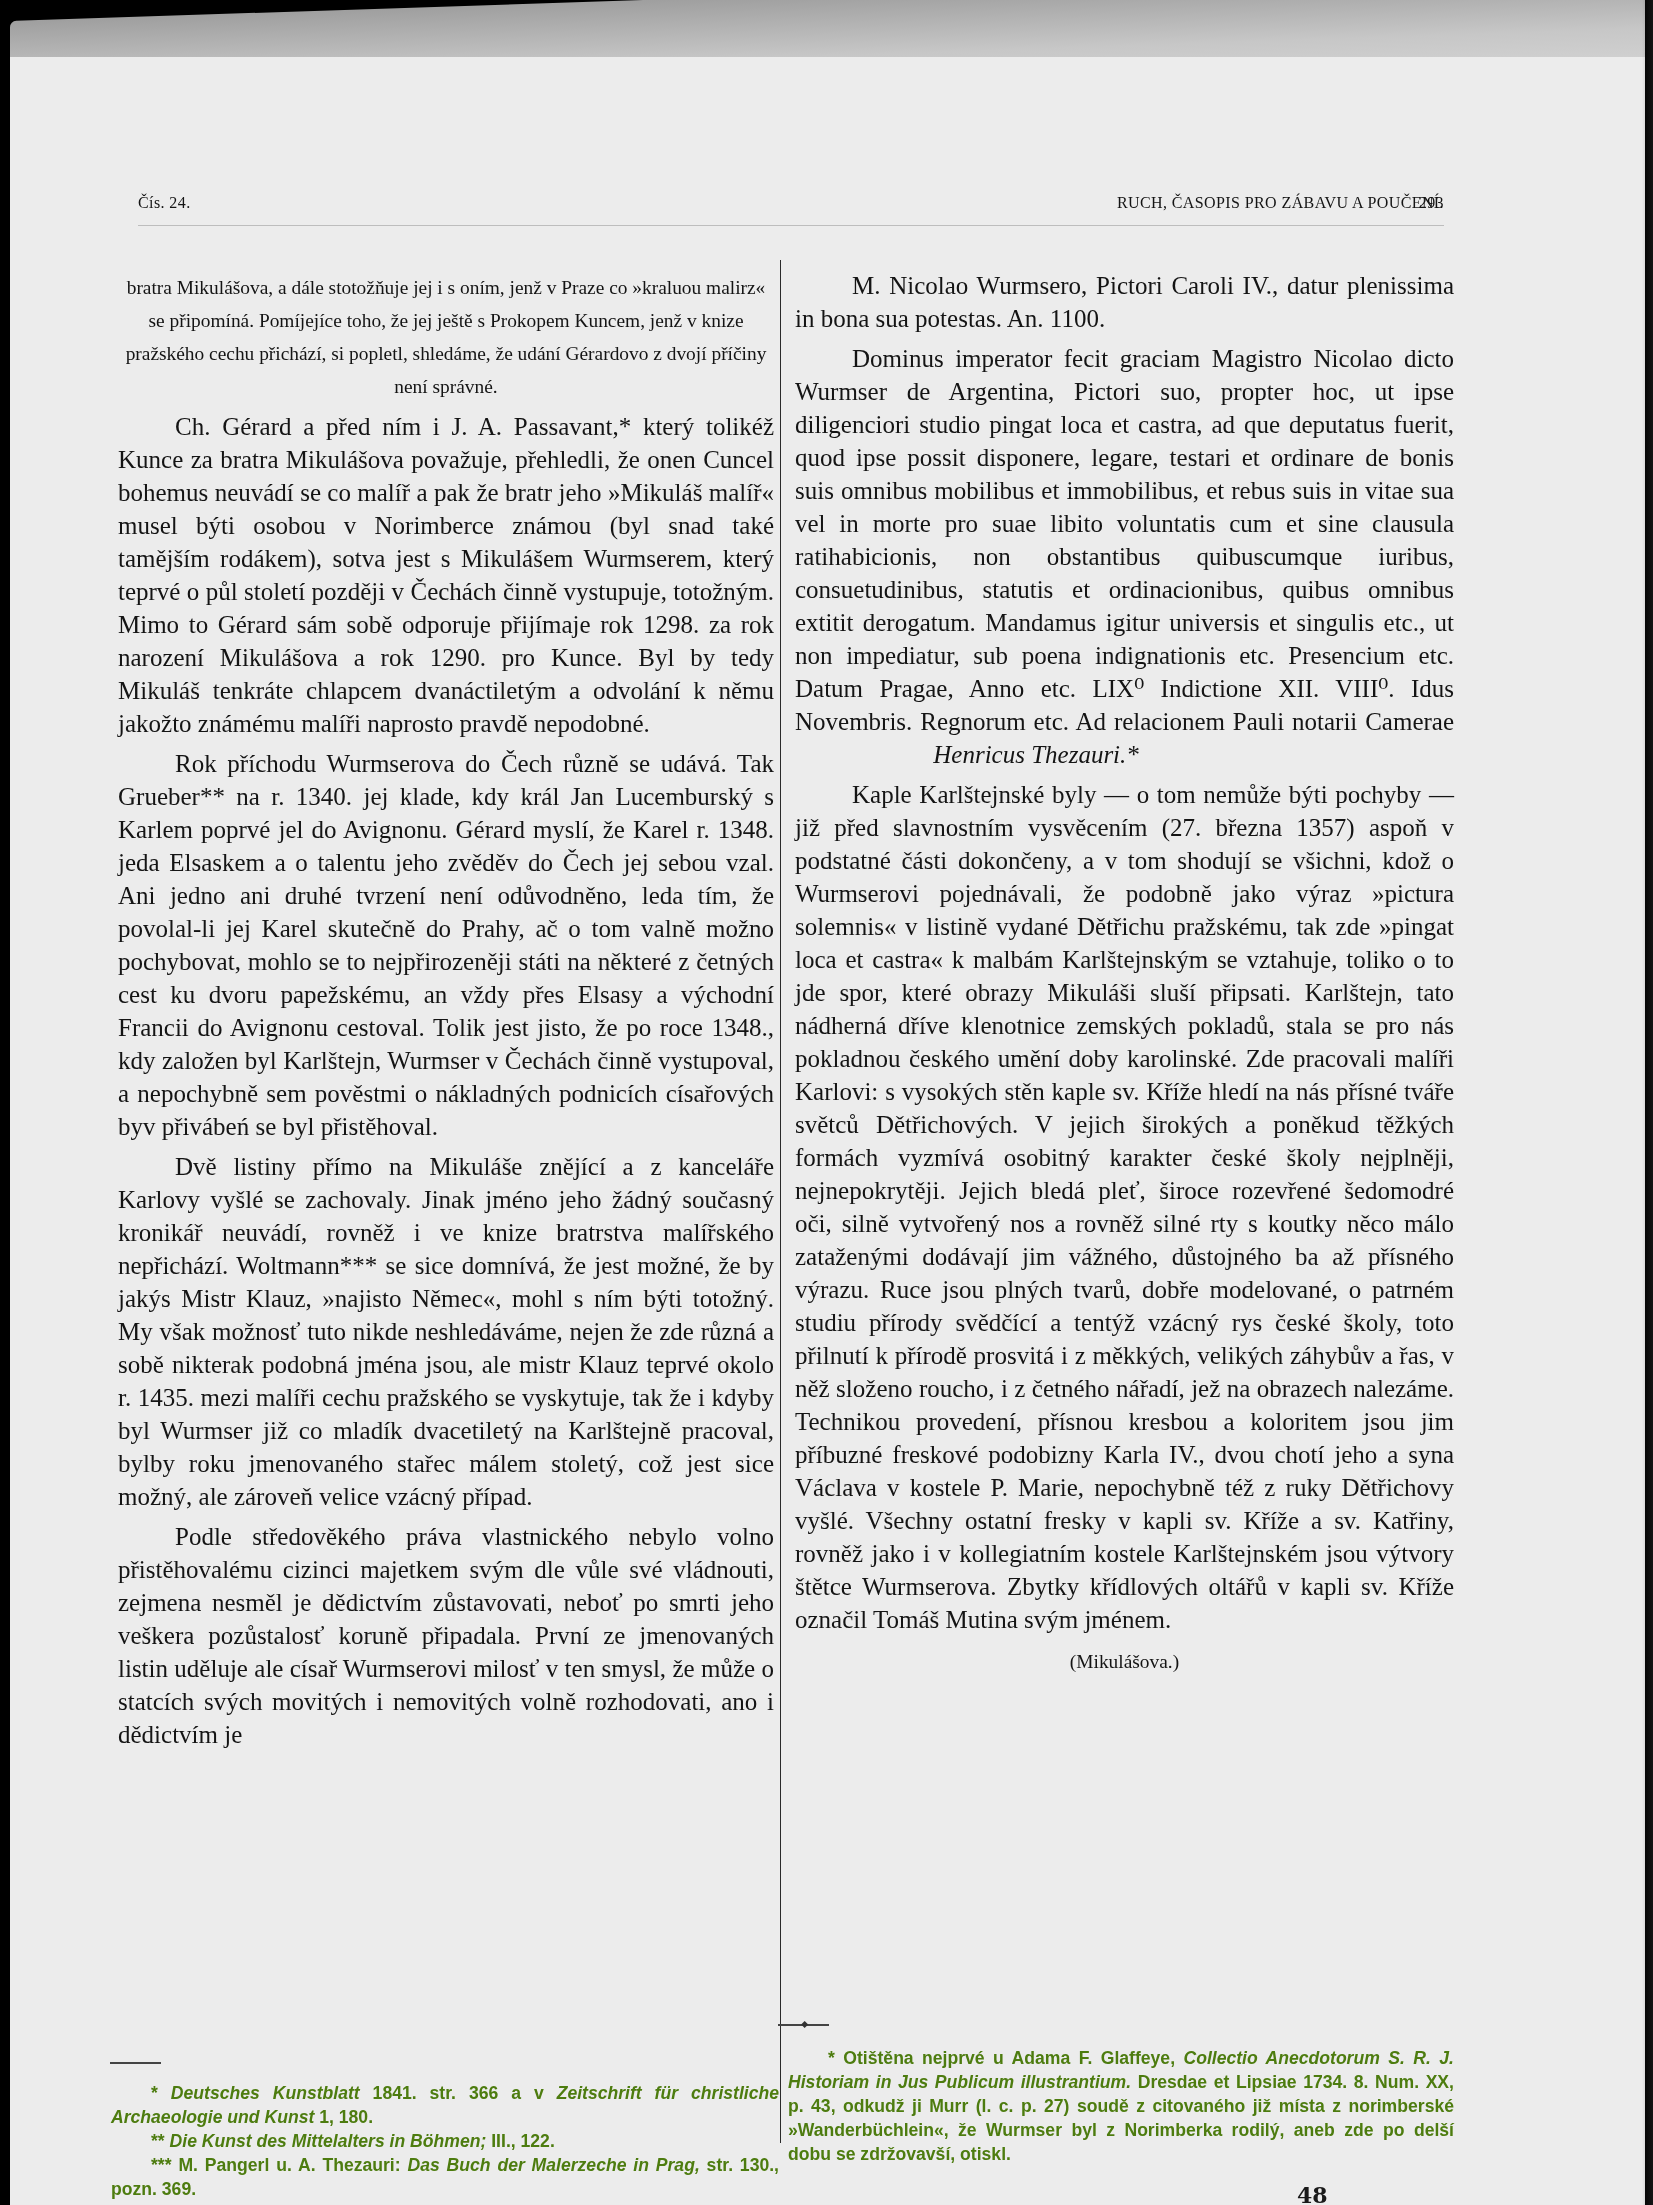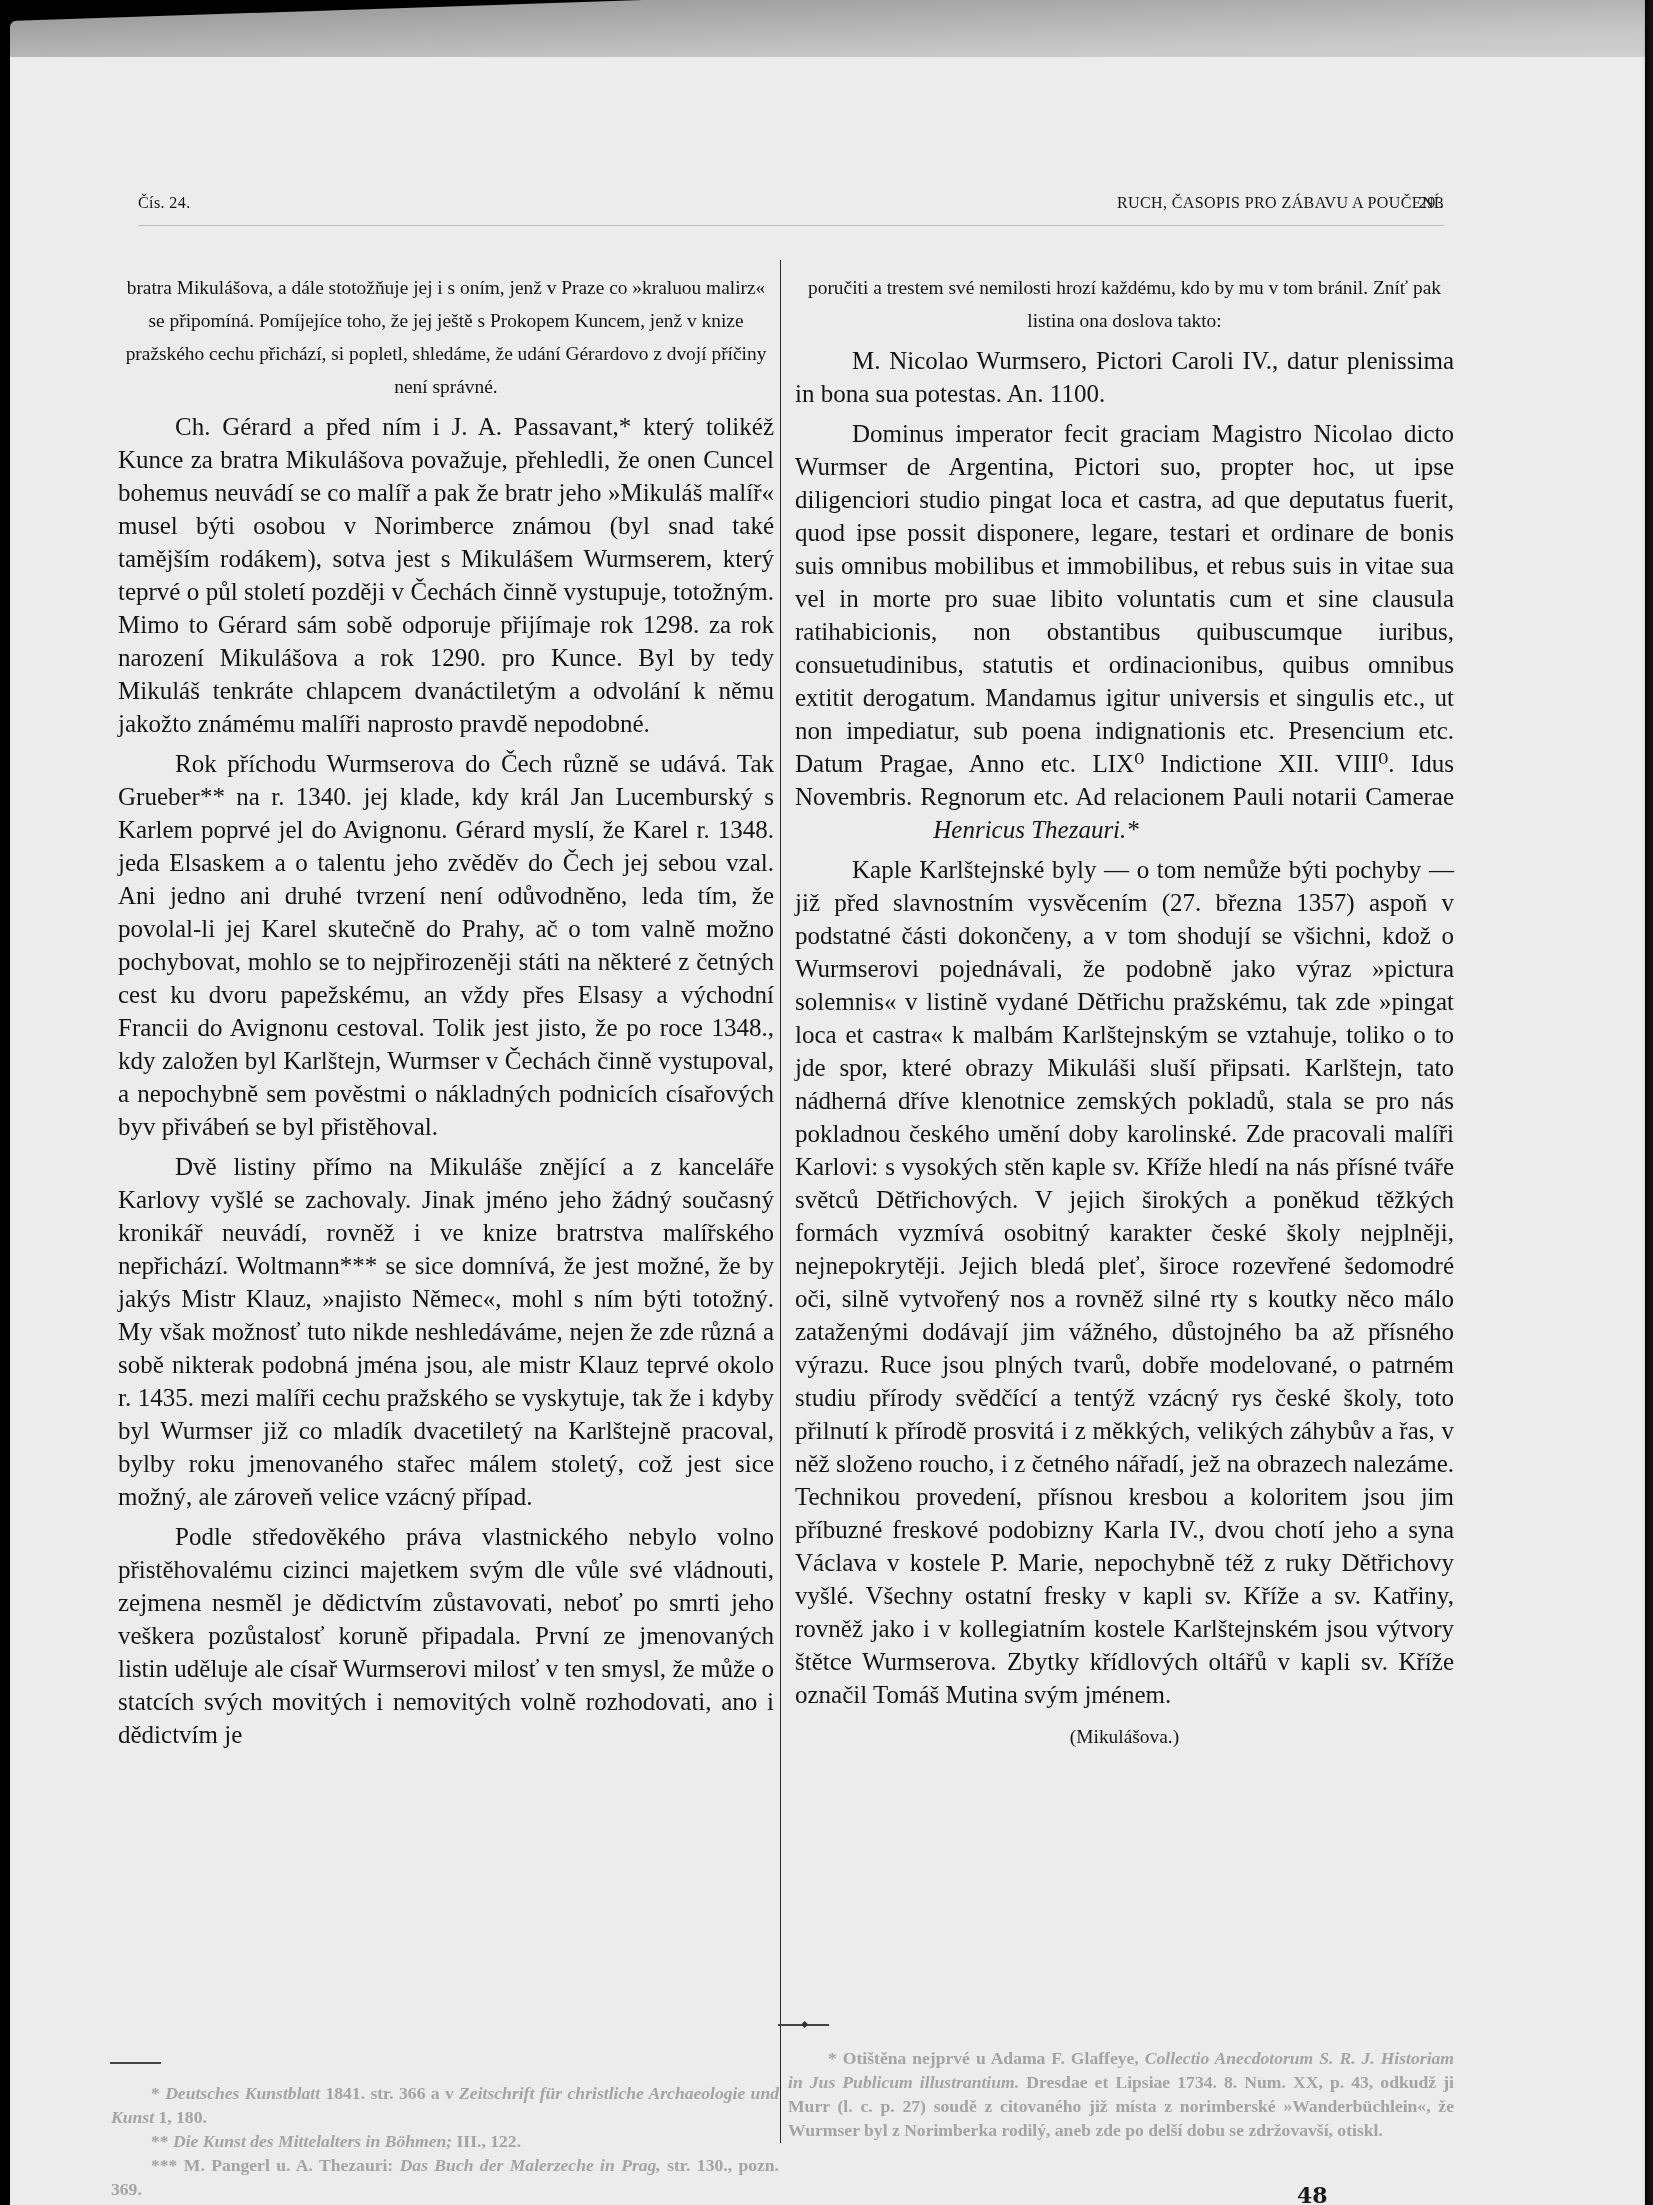--- a/index.html
+++ b/index.html
@@ -65,26 +65,26 @@
     position: absolute; height: 0; border-top: 2.2px solid #444;
   }
   .fn-rule.left { left: 110px; top: 2062px; width: 51px; }
   .fn-rule.right { left: 778px; top: 2024px; width: 51px; }
   .fn-rule-dot {
     position: absolute; left: 802px; top: 2022px; width: 5.3px; height: 5.3px;
     background: #333; transform: rotate(45deg);
   }
   .footnotes {
     position: absolute;
-    font-family: Liberation Serif, serif;
+    font-family: Liberation Sans, sans-serif;
     font-size: 17.6px;
     line-height: 24px;
     text-align: justify;
     font-weight: bold;
-    color: #a3a3a3;
+    color: #4d7c0f;
   }
   .footnotes.left { left: 111px; top: 2081px; width: 668px; }
   .footnotes.right { left: 788px; top: 2046px; width: 666px; }
   .footnotes p { margin: 0; }
   .footnotes p.indent { text-indent: 40px; }
   .footnotes .it { font-style: italic; }
   .sig-mark {
     position: absolute; left: 1297px; top: 2182px;
     font-family: "DejaVu Serif", serif; font-weight: bold; font-size: 22px; color: #1a1a1a;
   }
@@ -107,21 +107,20 @@
   <p class="cont">bratra Mikulášova, a dále stotožňuje jej i s oním, jenž v Praze co »kraluou malirz« se připomíná. Pomíjejíce toho, že jej ještě s Prokopem Kuncem, jenž v knize pražského cechu přichází, si popletl, shledáme, že udání Gérardovo z dvojí příčiny není správné.</p>
   <p class="indent">Ch. Gérard a před ním i J. A. Passavant,* který tolikéž Kunce za bratra Mikulášova považuje, přehledli, že onen Cuncel bohemus neuvádí se co malíř a pak že bratr jeho »Mikuláš malíř« musel býti osobou v Norimberce známou (byl snad také tamějším rodákem), sotva jest s Mikulášem Wurmserem, který teprvé o půl století později v Čechách činně vystupuje, totožným. Mimo to Gérard sám sobě odporuje přijímaje rok 1298. za rok narození Mikulášova a rok 1290. pro Kunce. Byl by tedy Mikuláš tenkráte chlapcem dvanáctiletým a odvolání k němu jakožto známému malíři naprosto pravdě nepodobné.</p>
   <p class="indent">Rok příchodu Wurmserova do Čech různě se udává. Tak Grueber** na r. 1340. jej klade, kdy král Jan Lucemburský s Karlem poprvé jel do Avignonu. Gérard myslí, že Karel r. 1348. jeda Elsaskem a o talentu jeho zvěděv do Čech jej sebou vzal. Ani jedno ani druhé tvrzení není odůvodněno, leda tím, že povolal-li jej Karel skutečně do Prahy, ač o tom valně možno pochybovat, mohlo se to nejpřirozeněji státi na některé z četných cest ku dvoru papežskému, an vždy přes Elsasy a východní Francii do Avignonu cestoval. Tolik jest jisto, že po roce 1348., kdy založen byl Karlštejn, Wurmser v Čechách činně vystupoval, a nepochybně sem pověstmi o nákladných podnicích císařových byv přivábeń se byl přistěhoval.</p>
   <p class="indent">Dvě listiny přímo na Mikuláše znějící a z kanceláře Karlovy vyšlé se zachovaly. Jinak jméno jeho žádný současný kronikář neuvádí, rovněž i ve knize bratrstva malířského nepřichází. Woltmann*** se sice domnívá, že jest možné, že by jakýs Mistr Klauz, »najisto Němec«, mohl s ním býti totožný. My však možnosť tuto nikde neshledáváme, nejen že zde různá a sobě nikterak podobná jména jsou, ale mistr Klauz teprvé okolo r. 1435. mezi malíři cechu pražského se vyskytuje, tak že i kdyby byl Wurmser již co mladík dvacetiletý na Karlštejně pracoval, bylby roku jmenovaného stařec málem stoletý, což jest sice možný, ale zároveň velice vzácný případ.</p>
   <p class="indent">Podle středověkého práva vlastnického nebylo volno přistěhovalému cizinci majetkem svým dle vůle své vládnouti, zejmena nesměl je dědictvím zůstavovati, neboť po smrti jeho veškera pozůstalosť koruně připadala. První ze jmenovaných listin uděluje ale císař Wurmserovi milosť v ten smysl, že může o statcích svých movitých i nemovitých volně rozhodovati, ano i dědictvím je</p>
 </div>
 
 <div class="col-divider"></div>
 
 <div class="col right">
-  <p class="cont">poručiti a trestem své nemilosti hrozí každému, kdo by mu v tom bránil. Zníť pak listina ona doslova takto:</p>
   <p class="quote">M. Nicolao Wurmsero, Pictori Caroli IV., datur plenissima in bona sua potestas. An. 1100.</p>
   <p class="quote sig-host">
     <span>Dominus imperator fecit graciam Magistro Nicolao dicto Wurmser de Argentina, Pictori suo, propter hoc, ut ipse diligenciori studio pingat loca et castra, ad que deputatus fuerit, quod ipse possit disponere, legare, testari et ordinare de bonis suis omnibus mobilibus et immobilibus, et rebus suis in vitae sua vel in morte pro suae libito voluntatis cum et sine clausula ratihabicionis, non obstantibus quibuscumque iuribus, consuetudinibus, statutis et ordinacionibus, quibus omnibus extitit derogatum. Mandamus igitur universis et singulis etc., ut non impediatur, sub poena indignationis etc. Presencium etc. Datum Pragae, Anno etc. LIX⁰ Indictione XII. VIII⁰. Idus Novembris. Regnorum etc. Ad relacionem Pauli notarii Camerae</span>
     <span style="display:inline-block;width:132px"></span>
     <span class="it" style="font-style:italic">Henricus Thezauri.*</span>
   </p>
   <p class="indent">Kaple Karlštejnské byly — o tom nemůže býti pochyby — již před slavnostním vysvěcením (27. března 1357) aspoň v podstatné části dokončeny, a v tom shodují se všichni, kdož o Wurmserovi pojednávali, že podobně jako výraz »pictura solemnis« v listině vydané Dětřichu pražskému, tak zde »pingat loca et castra« k malbám Karlštejnským se vztahuje, toliko o to jde spor, které obrazy Mikuláši sluší připsati. Karlštejn, tato nádherná dříve klenotnice zemských pokladů, stala se pro nás pokladnou českého umění doby karolinské. Zde pracovali malíři Karlovi: s vysokých stěn kaple sv. Kříže hledí na nás přísné tváře světců Dětřichových. V jejich širokých a poněkud těžkých formách vyzmívá osobitný karakter české školy nejplněji, nejnepokrytěji. Jejich bledá pleť, široce rozevřené šedomodré oči, silně vytvořený nos a rovněž silné rty s koutky něco málo zataženými dodávají jim vážného, důstojného ba až přísného výrazu. Ruce jsou plných tvarů, dobře modelované, o patrném studiu přírody svědčící a tentýž vzácný rys české školy, toto přilnutí k přírodě prosvitá i z měkkých, velikých záhybův a řas, v něž složeno roucho, i z četného nářadí, jež na obrazech nalezáme. Technikou provedení, přísnou kresbou a koloritem jsou jim příbuzné freskové podobizny Karla IV., dvou chotí jeho a syna Václava v kostele P. Marie, nepochybně též z ruky Dětřichovy vyšlé. Všechny ostatní fresky v kapli sv. Kříže a sv. Katřiny, rovněž jako i v kollegiatním kostele Karlštejnském jsou výtvory štětce Wurmserova. Zbytky křídlových oltářů v kapli sv. Kříže označil Tomáš Mutina svým jménem.</p>
   <p class="cont">(Mikulášova.)</p>
 </div>
 

